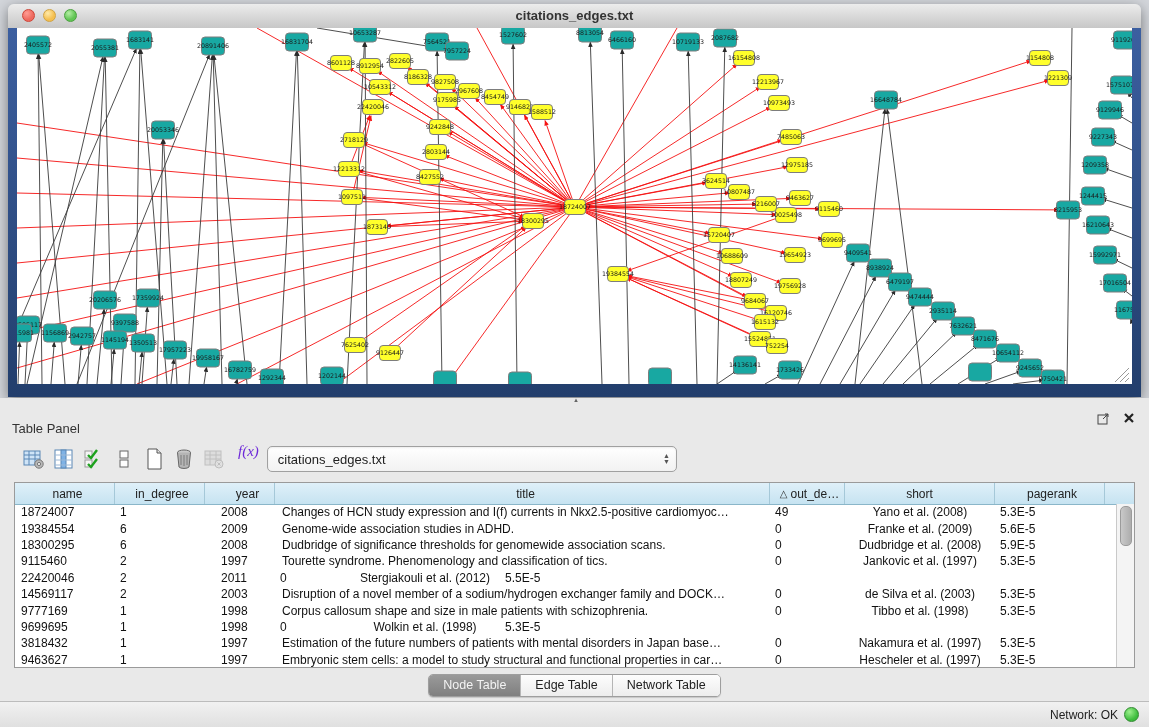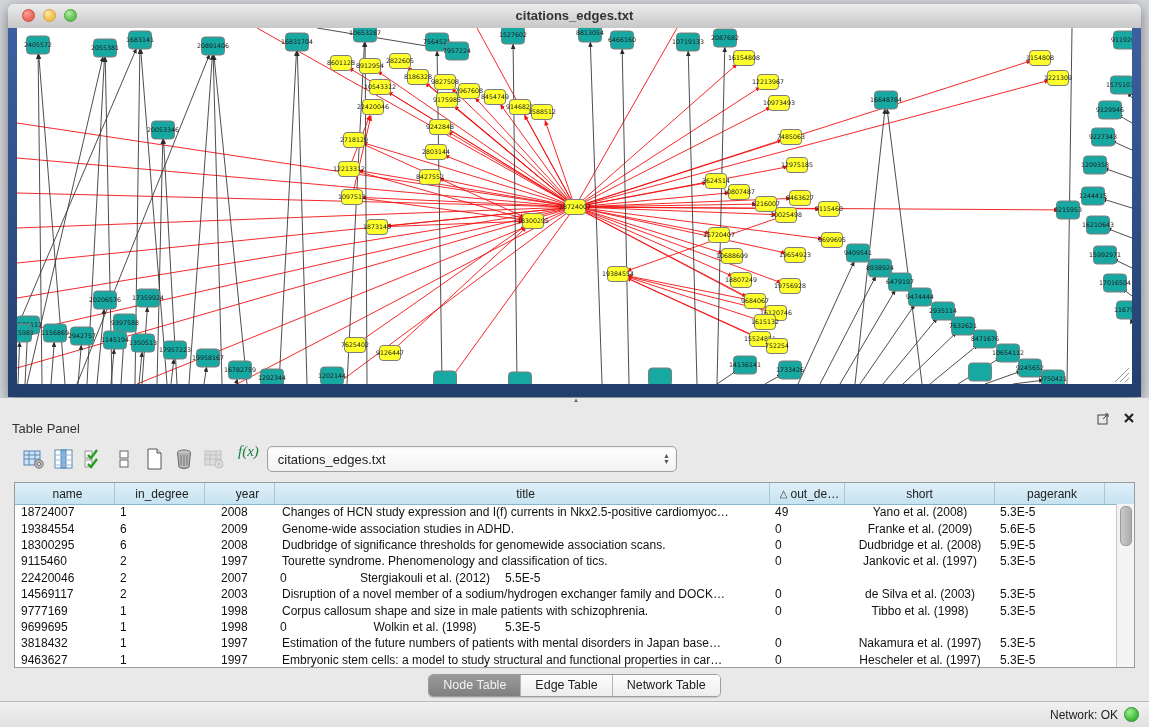--- a/index.html
+++ b/index.html
@@ -25,21 +25,21 @@
   
   .table-panel{position:absolute;top:398px;left:0;width:1149px;height:329px;background:#e9e9e9;}
   .splitter{position:absolute;top:-1px;left:570px;width:12px;height:6px;color:#666;
             font-size:7px;line-height:6px;text-align:center;cursor:row-resize;}
   .panel-header{height:40px;display:flex;align-items:center;padding:0 12px;}
   .panel-title{font-size:13px;color:#333;margin-top:21px;}
   .ph-spacer{flex:1;}
   .ph-icon{width:16px;height:16px;margin-left:10px;display:flex;align-items:center;justify-content:center;cursor:pointer;}
   .toolbar{position:absolute;top:44px;left:22px;right:14px;height:34px;display:flex;align-items:center;}
   .tb-icon{width:24px;height:24px;margin-right:6px;display:flex;align-items:center;justify-content:center;cursor:pointer;}
-  .fx{font-family:"Liberation Serif",serif;font-style:italic;font-size:15px;color:#15803d;margin:0 8px 16px 6px;}
+  .fx{font-family:"Liberation Serif",serif;font-style:italic;font-size:15px;color:#6d28d9;margin:0 8px 16px 6px;}
   .combo{width:392px;height:24px;background:linear-gradient(#ffffff,#f2f2f2);
          border:1px solid #a0a0a0;border-radius:5px;display:flex;align-items:center;
          padding:0 6px 0 10px;font-size:13px;color:#222;box-shadow:inset 0 1px 2px rgba(0,0,0,.08);}
   .combo .val{flex:1;white-space:nowrap;overflow:hidden;}
   .stepper{display:flex;flex-direction:column;align-items:center;line-height:5px;color:#555;}
   .stepper span{font-size:7px;height:6px;}
   
   .tableview{position:absolute;top:84px;left:14px;width:1121px;height:186px;background:#fff;
              border:1px solid #9a9a9a;box-sizing:border-box;overflow:hidden;}
   .thead{display:flex;height:21px;background:linear-gradient(#dff0f9,#c6e3f1);
@@ -799,21 +799,21 @@
             <div class="td c1">2</div>
             <div class="td c2">1997</div>
             <div class="td c3">Tourette syndrome. Phenomenology and classification of tics.</div>
             <div class="td c4">0</div>
             <div class="td c5">Jankovic et al. (1997)</div>
             <div class="td c6">5.3E-5</div>
           </div>
           <div class="tr">
             <div class="td c0">22420046</div>
             <div class="td c1">2</div>
-            <div class="td c2">2007</div>
+            <div class="td c2">2011</div>
             <div class="td c4">0</div>
             <div class="td c5">Stergiakouli et al. (2012)</div>
             <div class="td c6">5.5E-5</div>
           </div>
           <div class="tr">
             <div class="td c0">14569117</div>
             <div class="td c1">2</div>
             <div class="td c2">2003</div>
             <div class="td c3">Disruption of a novel member of a sodium/hydrogen exchanger family and DOCK…</div>
             <div class="td c4">0</div>

